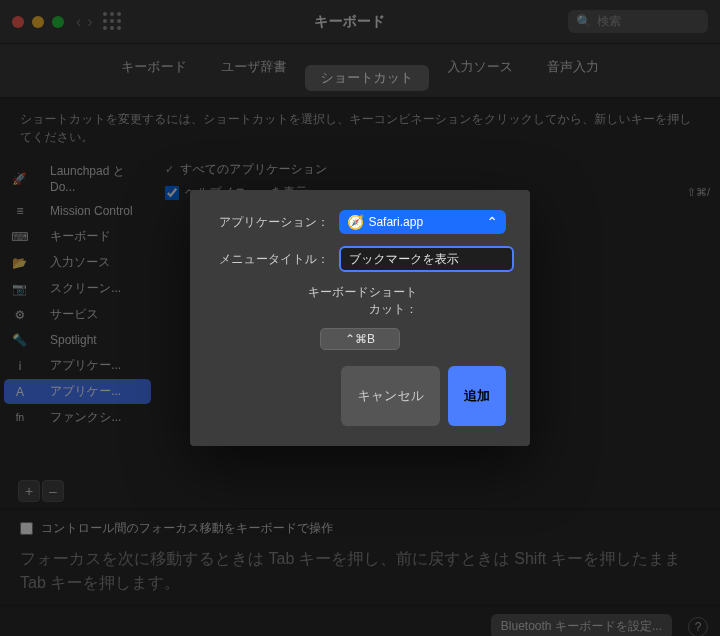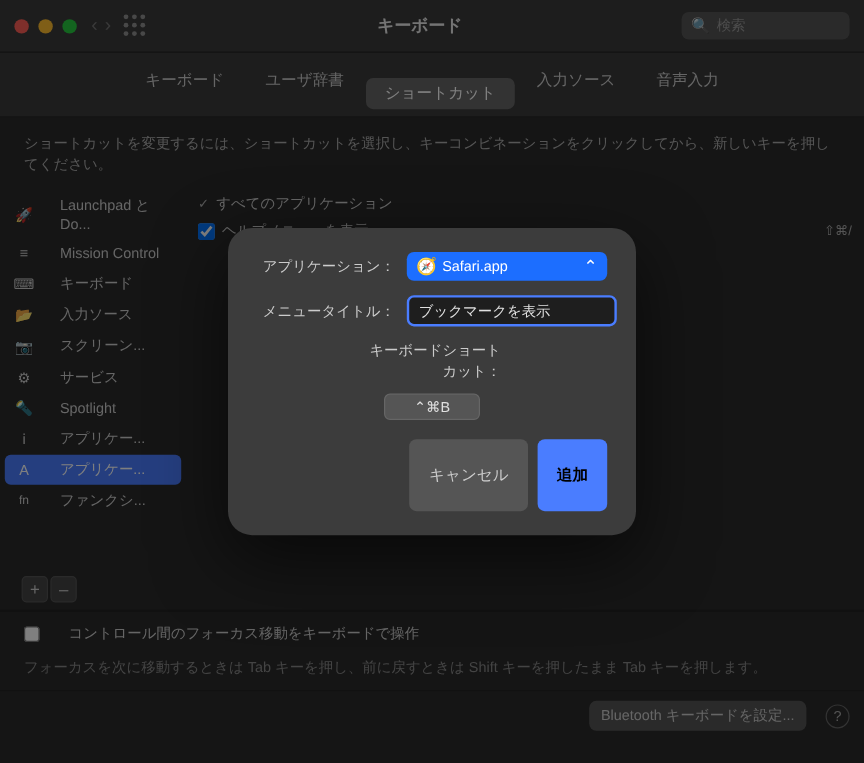--- a/index.html
+++ b/index.html
@@ -192,32 +192,32 @@
       display: flex; align-items: center; justify-content: center;
       font-size: 14px;
       color: #ccc;
       cursor: pointer;
     }
 
     .checkbox-section {
       padding: 10px 20px 6px;
       display: flex;
       align-items: flex-start;
-      gap: 24px;
+      gap: 8px;
       border-top: 1px solid #222;
     }
     .checkbox-section input[type=checkbox] {
       margin-top: 2px;
       flex-shrink: 0;
     }
     .checkbox-label { font-size: 12px; color: #ccc; }
 
     .focus-description {
       padding: 4px 20px 10px;
-      font-size: 12px;
+      font-size: 16px;
       color: #888;
       line-height: 1.5;
     }
 
     .status-bar {
       display: flex;
       justify-content: flex-end;
       align-items: center;
       padding: 8px 12px;
       gap: 16px;
@@ -248,21 +248,21 @@
       position: absolute;
       top: 0; left: 0; right: 0; bottom: 0;
       background: rgba(0,0,0,0.5);
       display: flex;
       align-items: center;
       justify-content: center;
       z-index: 100;
     }
     .modal {
       background: #3c3c3c;
-      border-radius: 20px;
+      border-radius: 4px;
       padding: 20px 24px;
       width: 340px;
       box-shadow: 0 20px 60px rgba(0,0,0,0.6);
     }
     .modal-row {
       display: flex;
       align-items: center;
       margin-bottom: 12px;
       gap: 10px;
     }

